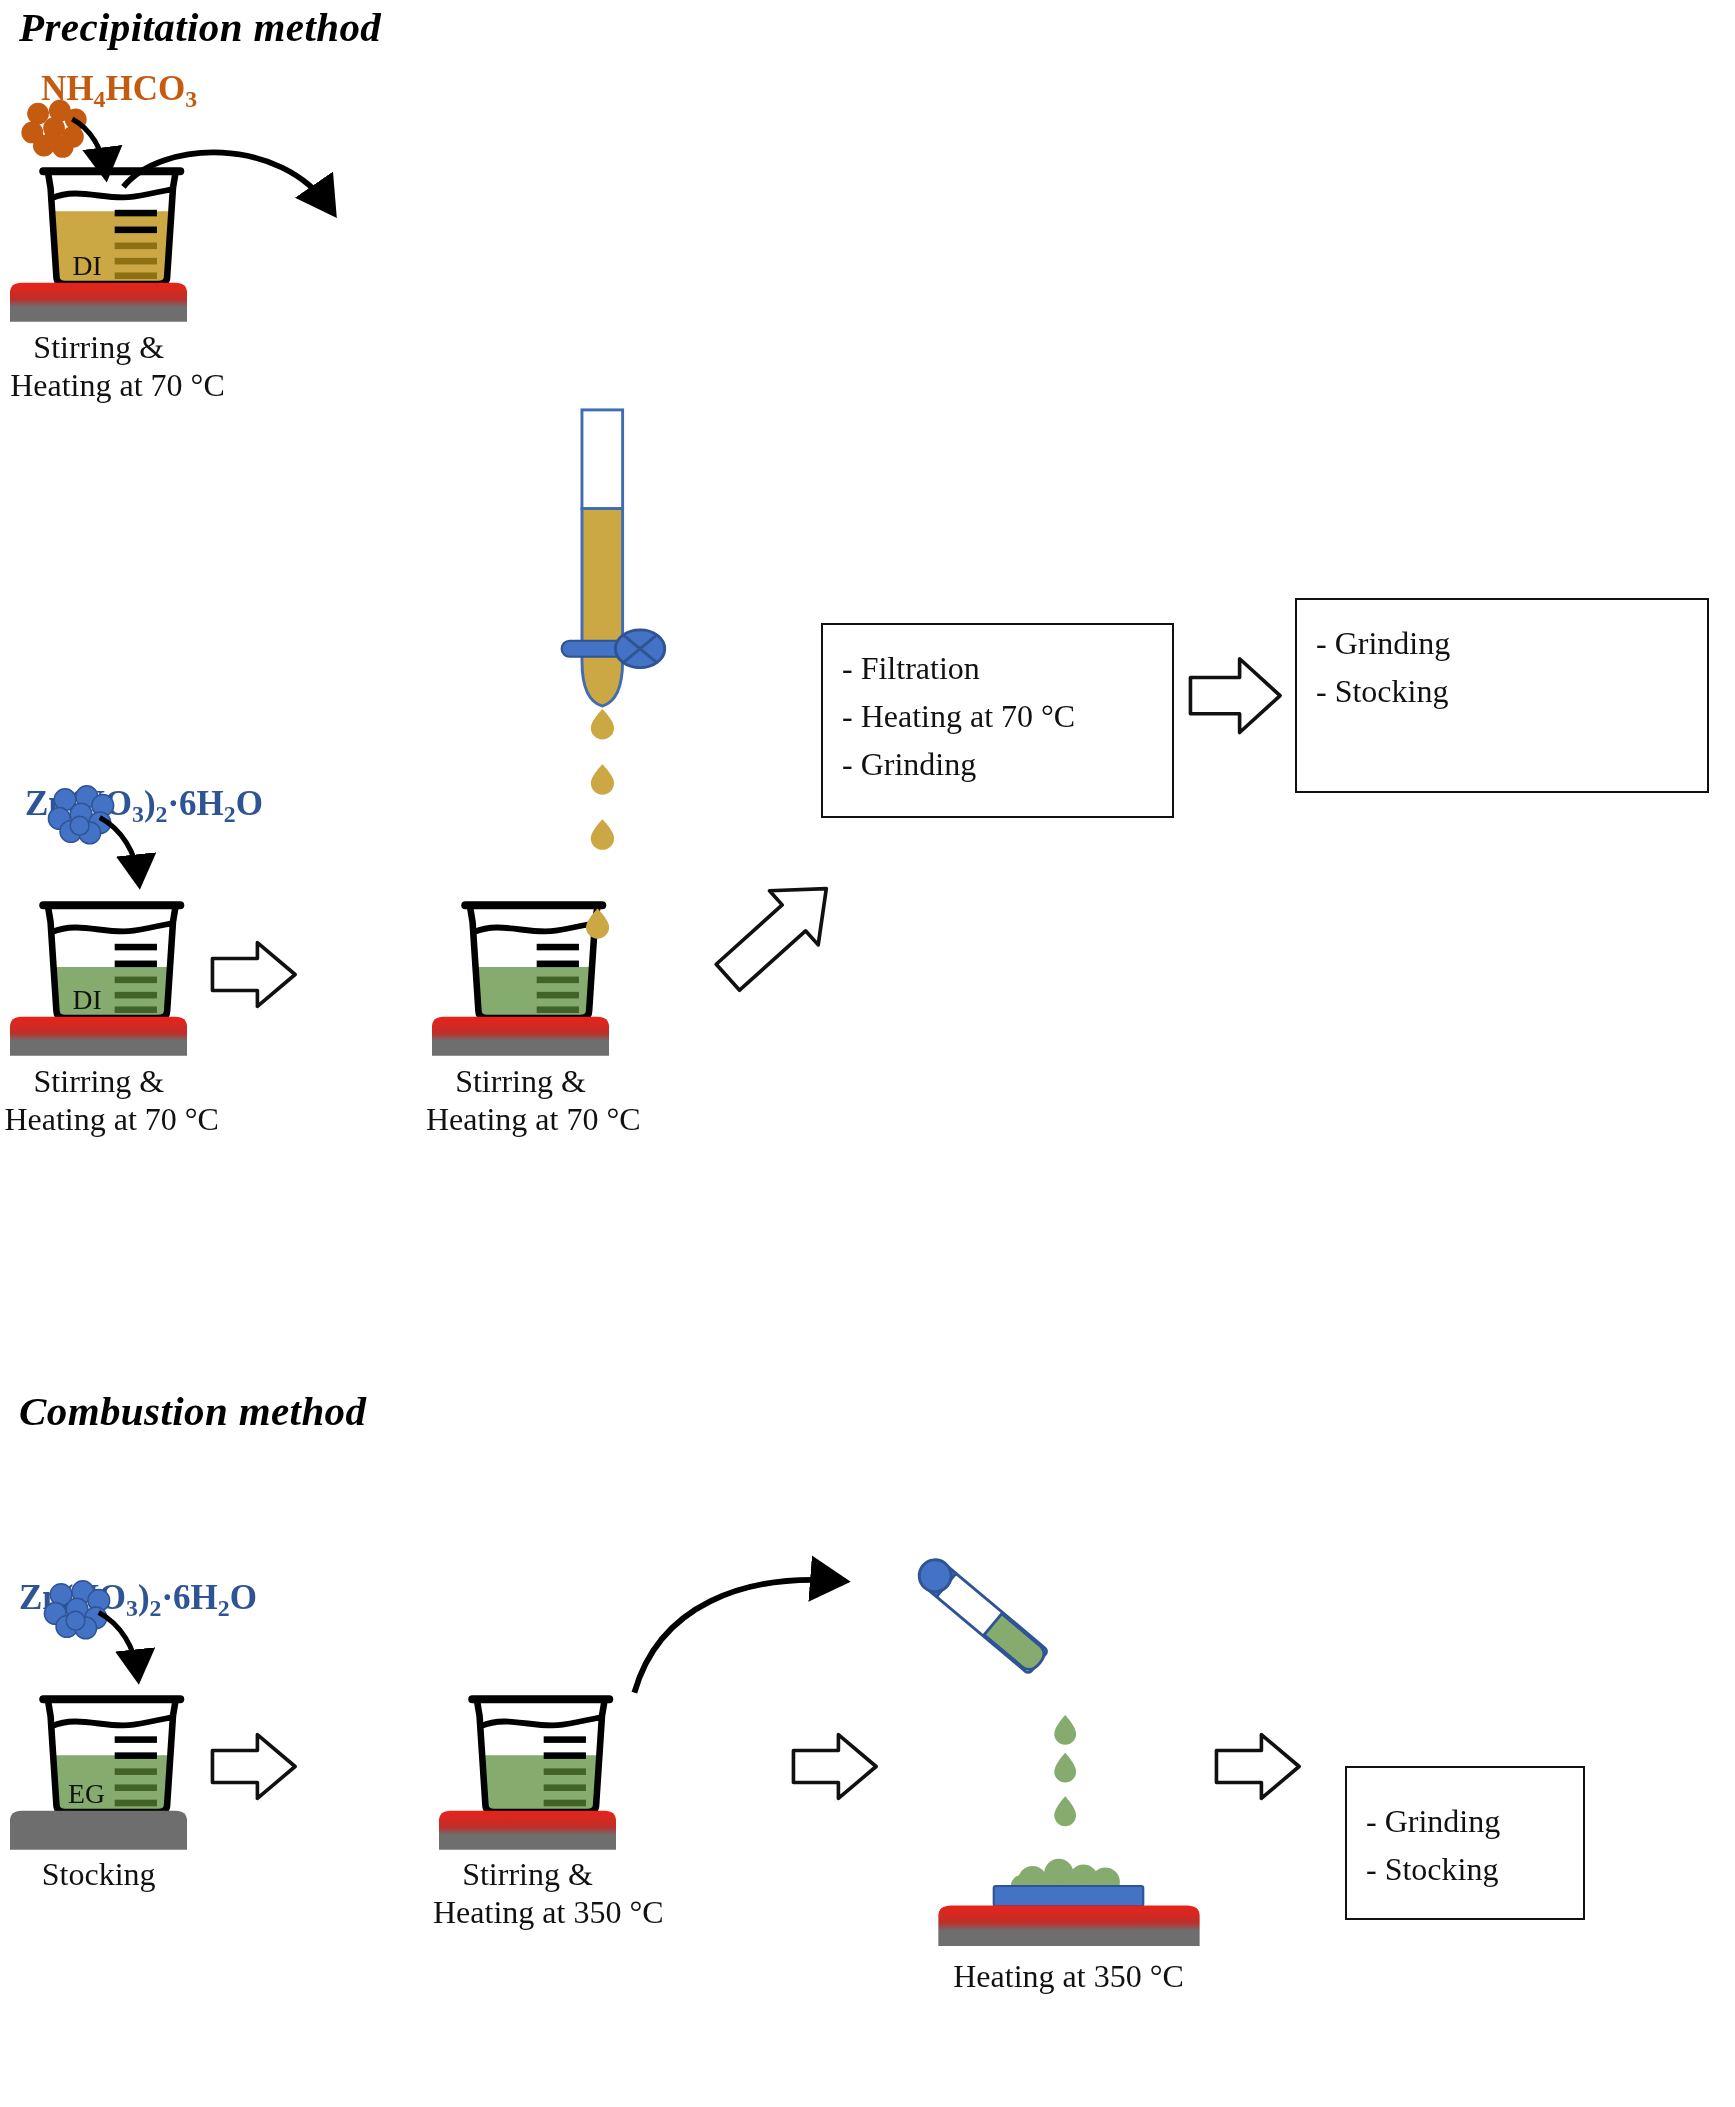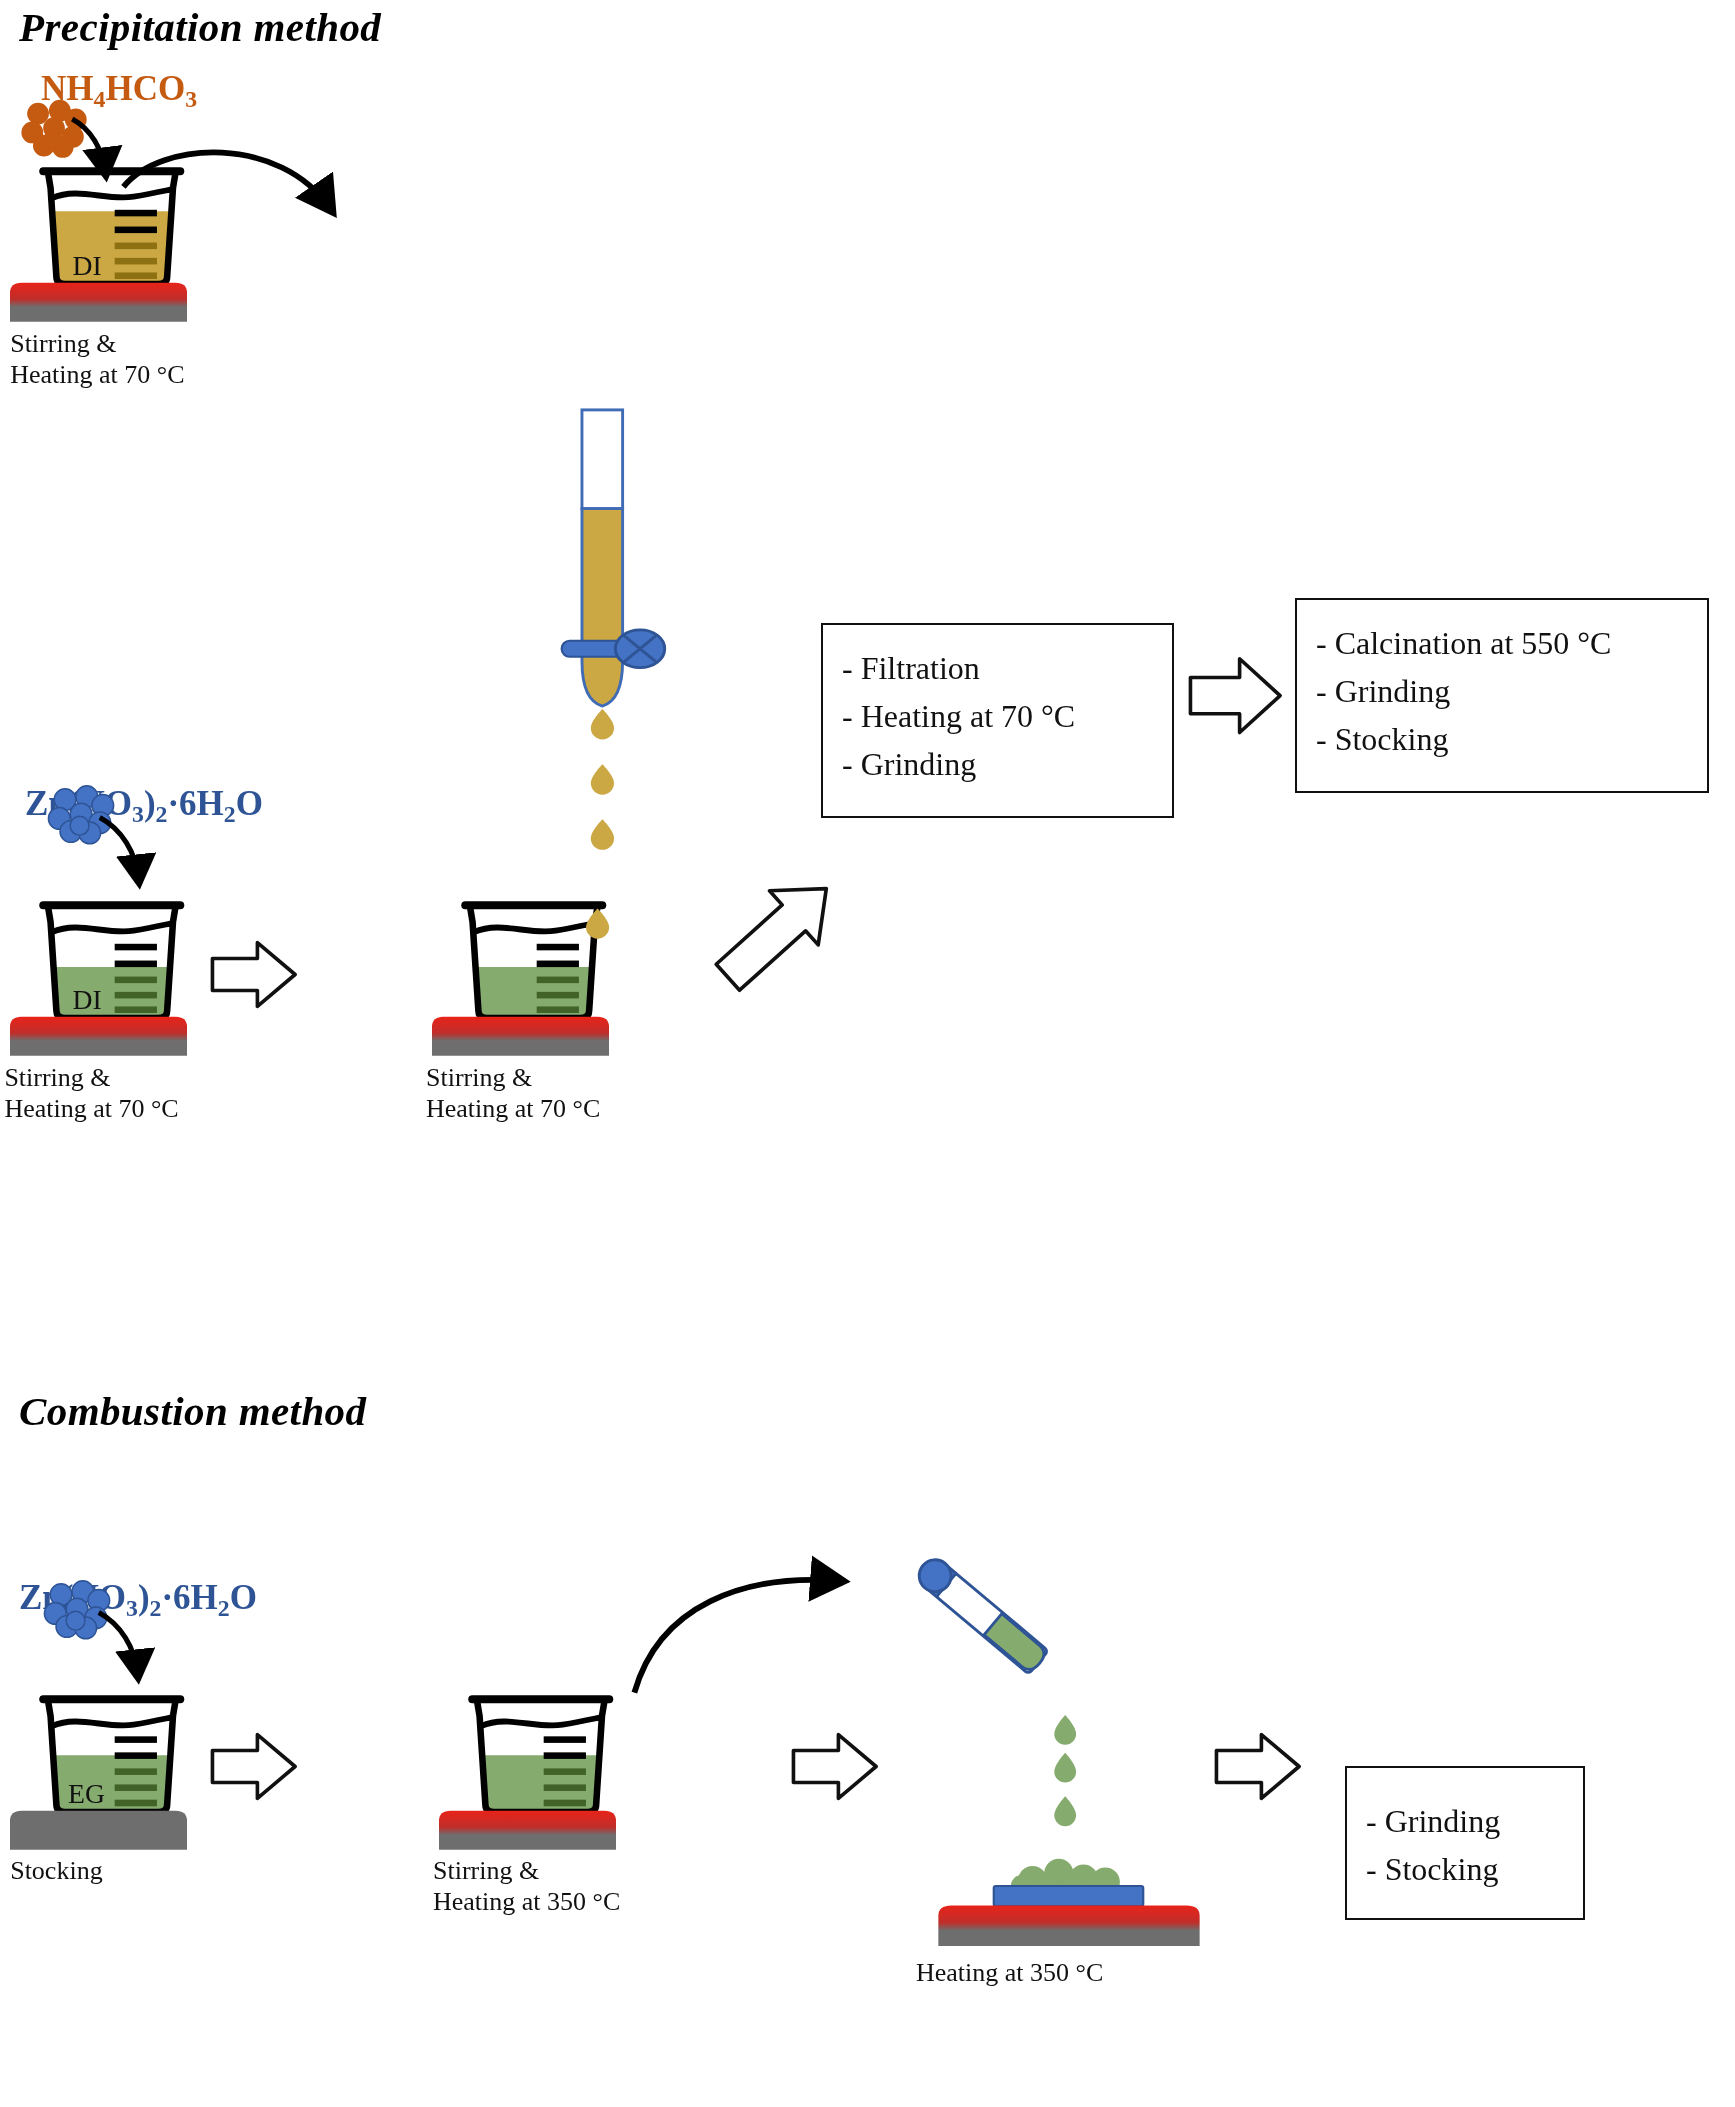--- a/index.html
+++ b/index.html
@@ -41,22 +41,23 @@
     white-space: nowrap;
     line-height: 1;
   }
   .formula sub { font-size: 0.68em; vertical-align: -0.28em; }
   .f-orange { color: #C55A11; }
   .f-blue   { color: #2E5496; margin-top: 40px; }
 
   
   .caption {
     font-family: "Liberation Serif", "DejaVu Serif", serif;
-    font-size: 26px;
+    font-size: 32px;
     color: #111111;
+    text-align: center;
     line-height: 1.18;
     white-space: nowrap;
   }
 
   
   .process-box {
     box-sizing: border-box;
     border: 2.9px solid #111111;
     background: #ffffff;
     padding: 19px 19px 16px 19px;
@@ -272,21 +273,20 @@
       <li>- Grinding</li>
     </ul>
   </div>
 
   <svg class="layer" style="left:1189px; top:654px;" width="94" height="84" viewBox="0 0 130 115">
     <path d="M2,32 L70,32 L70,6 L126,57 L70,108 L70,82 L2,82 Z" fill="#ffffff" stroke="#111" stroke-width="5" stroke-linejoin="round"></path>
   </svg>
 
   <div class="process-box abs" style="left:1295px; top:598px; width:414px; height:195px;">
     <ul>
-      <li>- Calcination at 550 °C</li>
       <li>- Grinding</li>
       <li>- Stocking</li>
     </ul>
   </div>
 
   <div class="section-title abs" style="left:19px; top:1387px;">Combustion method</div>
 
   <div class="formula f-blue abs" style="left:19px; top:1540px;">Zn(NO<sub>3</sub>)<sub>2</sub>·6H<sub>2</sub>O</div>
 
   <svg class="layer" style="left:45px; top:1583px;" width="80" height="58" viewBox="0 0 110 80">

